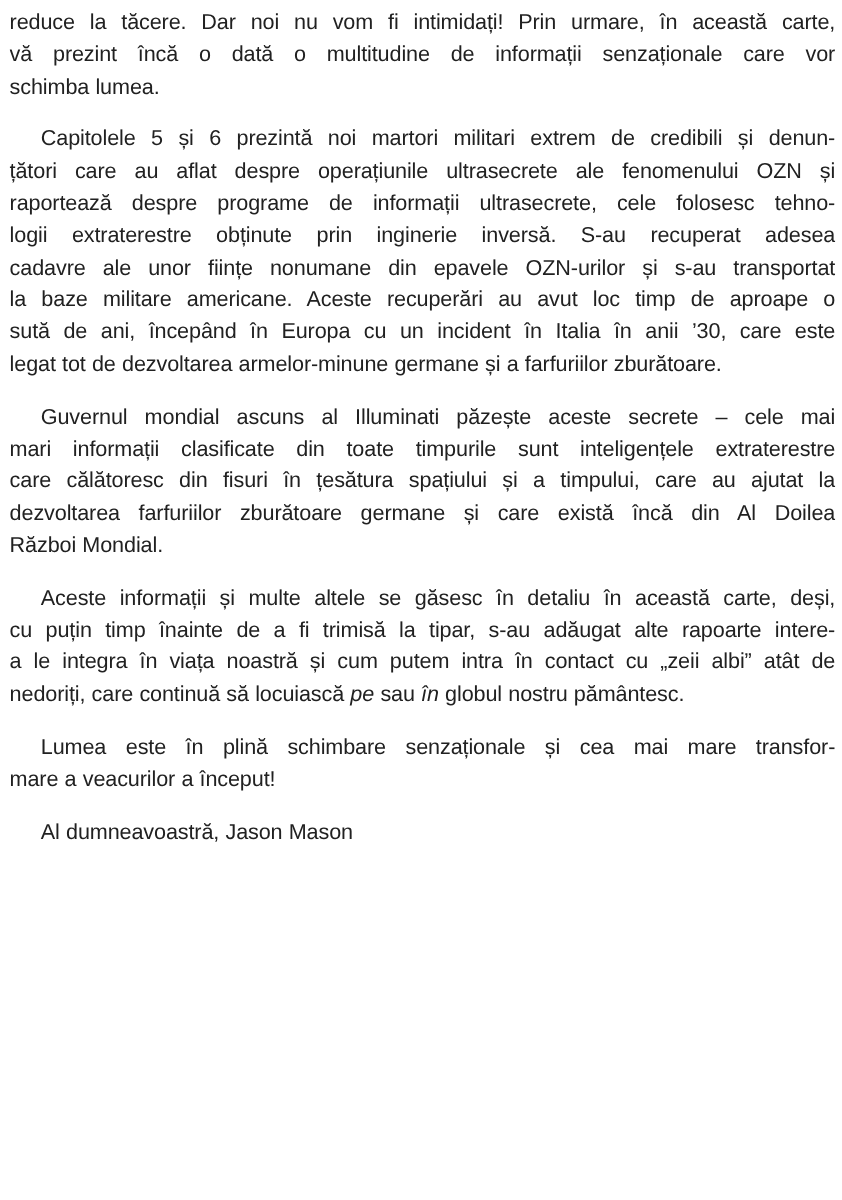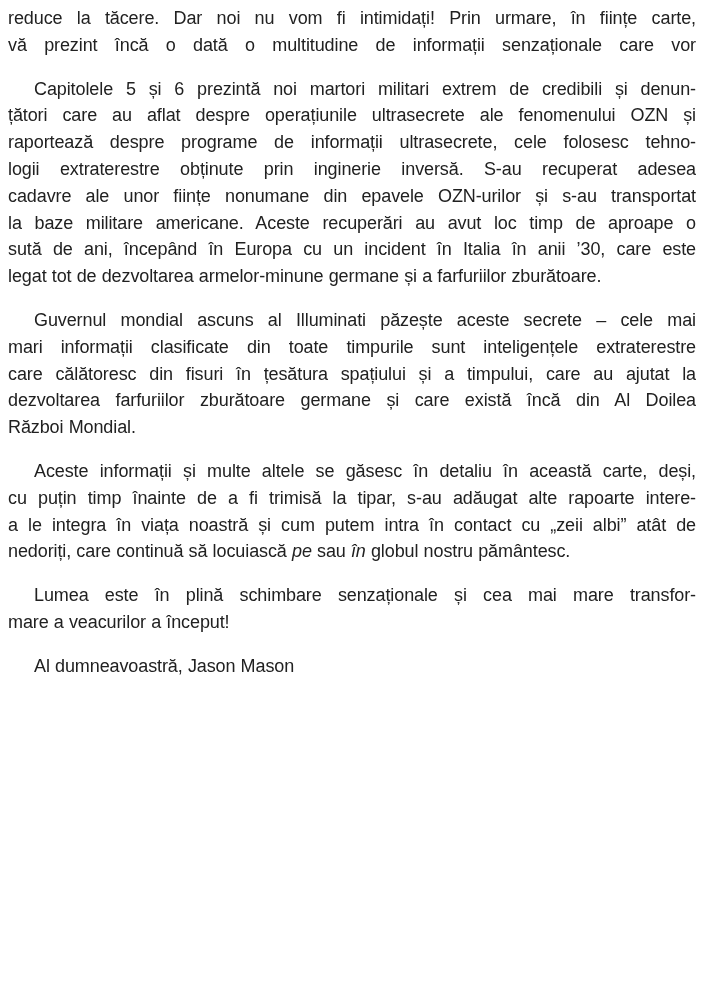--- a/index.html
+++ b/index.html
@@ -55,22 +55,23 @@
     color: #1b1b1b;
     letter-spacing: 1px;
   }
 </style>
 </head>
 <body>
 
 <div class="page">
   <main class="text-block">
       <div class="para">
-        <div class="line"><span class="seg">reduce la tăcere. Dar noi nu vom fi intimidați! Prin urmare, în ființe carte,</span></div>
+        <div class="line"><span class="seg">reduce la tăcere. Dar noi nu vom fi intimidați! Prin urmare, în această carte,</span></div>
         <div class="line"><span class="seg">vă prezint încă o dată o multitudine de informații senzaționale care vor</span></div>
+        <div class="line last-line"><span class="seg">schimba lumea.</span></div>
       </div>
       <div class="para">
         <div class="line first-indent"><span class="seg">Capitolele 5 și 6 prezintă noi martori militari extrem de credibili și denun-</span></div>
         <div class="line"><span class="seg">țători care au aflat despre operațiunile ultrasecrete ale fenomenului OZN și</span></div>
         <div class="line"><span class="seg">raportează despre programe de informații ultrasecrete, cele folosesc tehno-</span></div>
         <div class="line"><span class="seg">logii extraterestre obținute prin inginerie inversă. S-au recuperat adesea</span></div>
         <div class="line"><span class="seg">cadavre ale unor ființe nonumane din epavele OZN-urilor și s-au transportat</span></div>
         <div class="line"><span class="seg">la baze militare americane. Aceste recuperări au avut loc timp de aproape o</span></div>
         <div class="line"><span class="seg">sută de ani, începând în Europa cu un incident în Italia în anii ’30, care este</span></div>
         <div class="line last-line"><span class="seg">legat tot de dezvoltarea armelor-minune germane și a farfuriilor zburătoare.</span></div>

